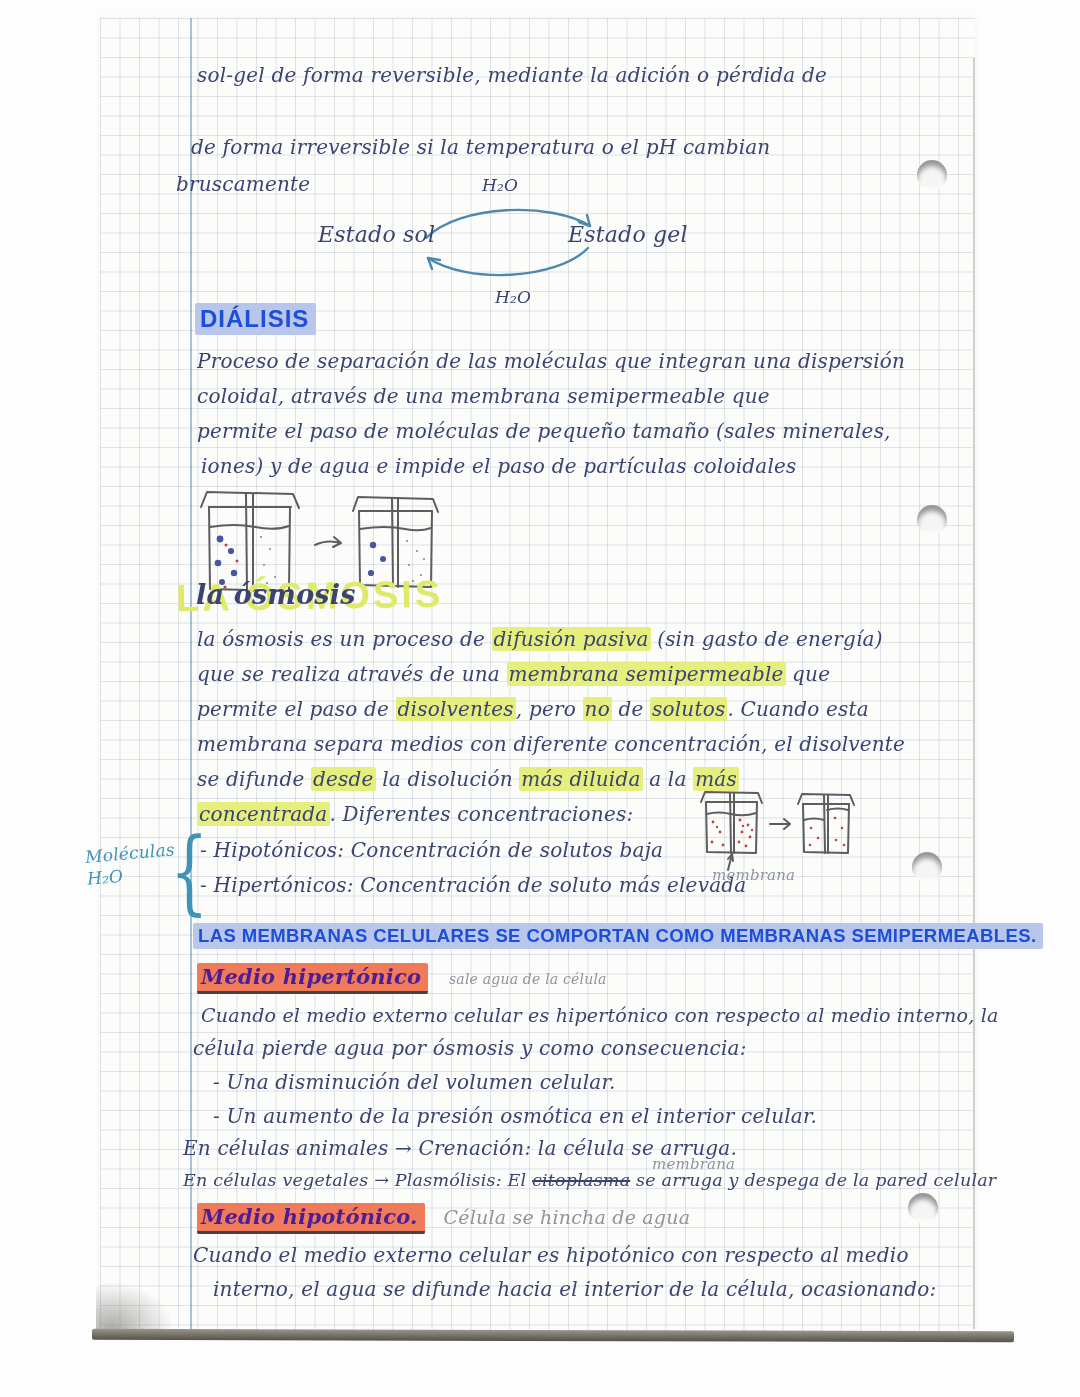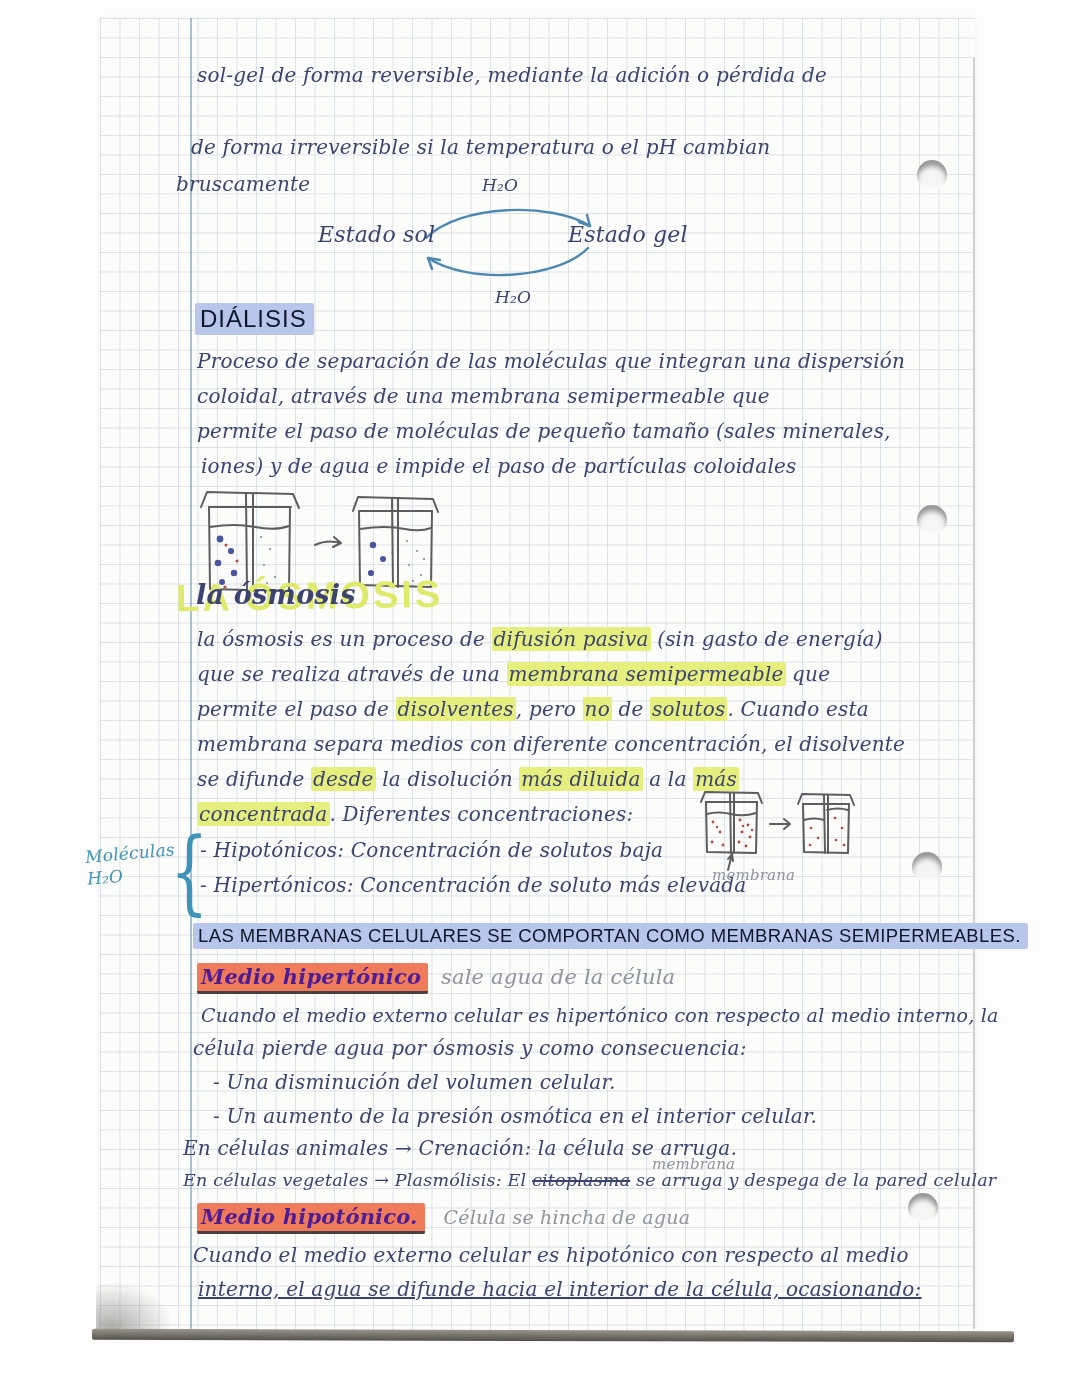--- a/index.html
+++ b/index.html
@@ -19,21 +19,21 @@
   .bottom-shadow{position:absolute;left:92px;top:1330px;width:922px;height:11px;border-radius:2px;
         background:linear-gradient(#9a958a,#55524a);transform:rotate(.15deg);}
   .corner-smudge{position:absolute;left:96px;top:1282px;width:78px;height:50px;
         background:radial-gradient(ellipse at 20% 90%, rgba(110,110,105,.55), rgba(110,110,105,0) 70%);}
 
   .hand{position:absolute;font-style:italic;color:#3b4370;font-size:20px;line-height:34px;
         letter-spacing:.2px;white-space:nowrap;}
   .hand-sm{font-size:17.5px;}
   .pencil{color:#8e939c;}
   .teal{color:#3f93b8;}
-  .print-caps{position:absolute;font-family:"Liberation Sans",sans-serif;color:#0f172a;white-space:nowrap;}
+  .print-caps{position:absolute;font-family:"Liberation Sans",sans-serif;color:#1d4ed8;white-space:nowrap;font-weight:bold;}
   .hl-blue{background:#b7c6ea;padding:2px 7px 3px 5px;border-radius:2px;}
   .hl-red{background:#ef7b5b;padding:1px 7px 2px 4px;border-radius:2px;color:#4c1d95;font-weight:600;
           border-bottom:3px solid #4a4040;}
   .hl{background:#e6ee7e;padding:0 2px;border-radius:2px;box-decoration-break:clone;}
   .marker-behind{position:absolute;font-family:"Liberation Sans",sans-serif;font-weight:bold;
           color:#dfe96a;letter-spacing:3px;white-space:nowrap;transform:rotate(-1deg);}
   .strike{text-decoration:line-through;text-decoration-thickness:2px;margin-top:44px;}
   .brace{position:absolute;color:#3f93b8;font-family:"DejaVu Serif",serif;font-weight:normal;}
   svg{position:absolute;overflow:visible;}
   .sketch{stroke:#5d5d5f;stroke-width:2;fill:none;stroke-linecap:round;stroke-linejoin:round;}
@@ -171,38 +171,38 @@
     <path class="sketch" stroke="#8e939c" stroke-width="1.2" d="M30,80 Q32,72 34,64 M34,64 l-4,5 M34,64 l1,7"></path>
   </svg>
   <div class="hand pencil" style="left:712px;top:858px;font-size:15px;">membrana</div>
 
   <div class="print-caps" style="left:193px;top:925px;font-size:18.5px;letter-spacing:.4px;">
     <span class="hl-blue">LAS MEMBRANAS CELULARES SE COMPORTAN COMO MEMBRANAS SEMIPERMEABLES.</span>
   </div>
 
   <div class="hand" style="left:197px;top:960px;font-size:21px;">
     <span class="hl-red">Medio hipertónico</span>
-    <span class="pencil" style="margin-left:6px;font-size:21px;">sale agua de la célula</span>
+    <span class="pencil" style="margin-left:14px;font-size:14px;">sale agua de la célula</span>
   </div>
   <div class="hand" style="left:193px;top:998px;font-size:19px;padding-left:8px;">Cuando el medio externo celular es hipertónico con respecto al medio interno, la</div>
   <div class="hand" style="left:193px;top:1031px;">célula pierde agua por ósmosis y como consecuencia:</div>
   <div class="hand" style="left:213px;top:1065px;">- Una disminución del volumen celular.</div>
   <div class="hand" style="left:213px;top:1099px;">- Un aumento de la presión osmótica en el interior celular.</div>
   <div class="hand" style="left:183px;top:1131px;">En células animales → Crenación: la célula se arruga.</div>
   <div class="hand pencil" style="left:652px;top:1147px;font-size:15px;">membrana</div>
   <div class="hand hand-sm" style="left:183px;top:1163px;">
     <span>En células vegetales → Plasmólisis: El </span><span class="strike">citoplasma</span><span> se arruga y despega de la pared celular</span>
   </div>
 
   <div class="hand" style="left:197px;top:1200px;font-size:21px;">
     <span class="hl-red">Medio hipotónico.</span>
     <span class="pencil" style="margin-left:12px;font-size:19px;">Célula se hincha de agua</span>
   </div>
   <div class="hand" style="left:193px;top:1238px;">Cuando el medio externo celular es hipotónico con respecto al medio</div>
-  <div class="hand" style="left:198px;top:1272px;text-decoration:underline;">interno, el agua se difunde hacia el interior de la célula, ocasionando:</div>
+  <div class="hand" style="left:213px;top:1272px;">interno, el agua se difunde hacia el interior de la célula, ocasionando:</div>
 
   <div class="hole" style="left:917px;top:160px;"></div>
   <div class="hole" style="left:917px;top:505px;"></div>
   <div class="hole" style="left:912px;top:852px;"></div>
   <div class="hole" style="left:908px;top:1193px;"></div>
 
   <div class="corner-smudge"></div>
   <div class="bottom-shadow"></div>
 </div>
 

